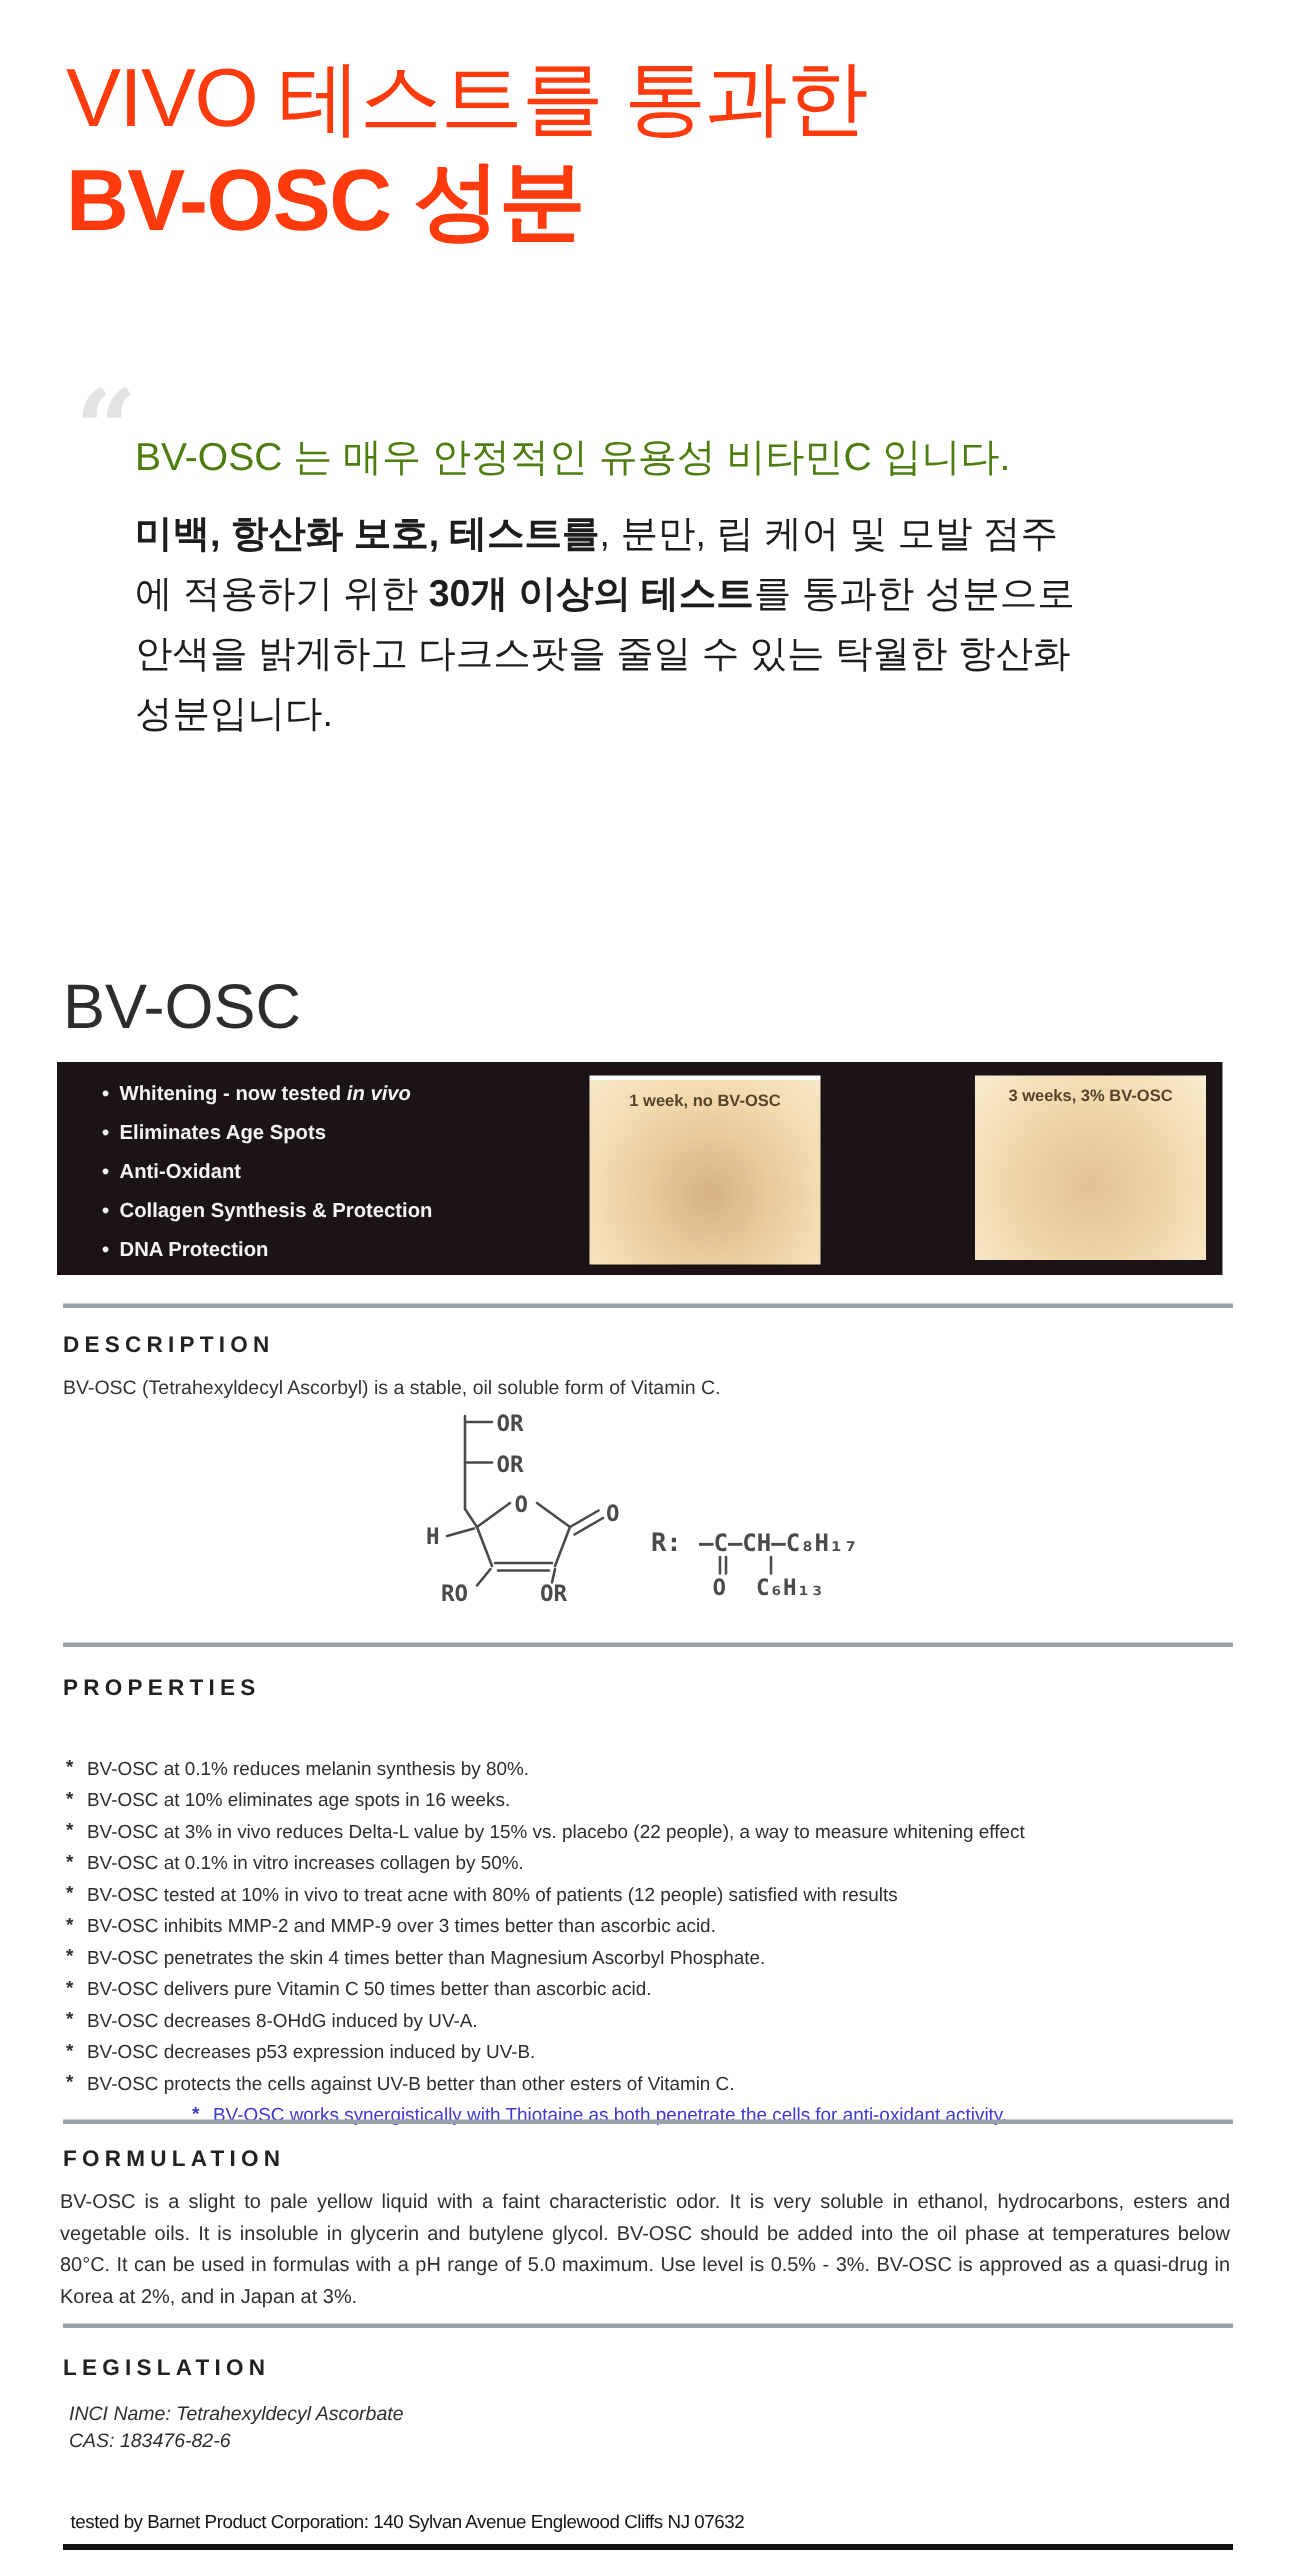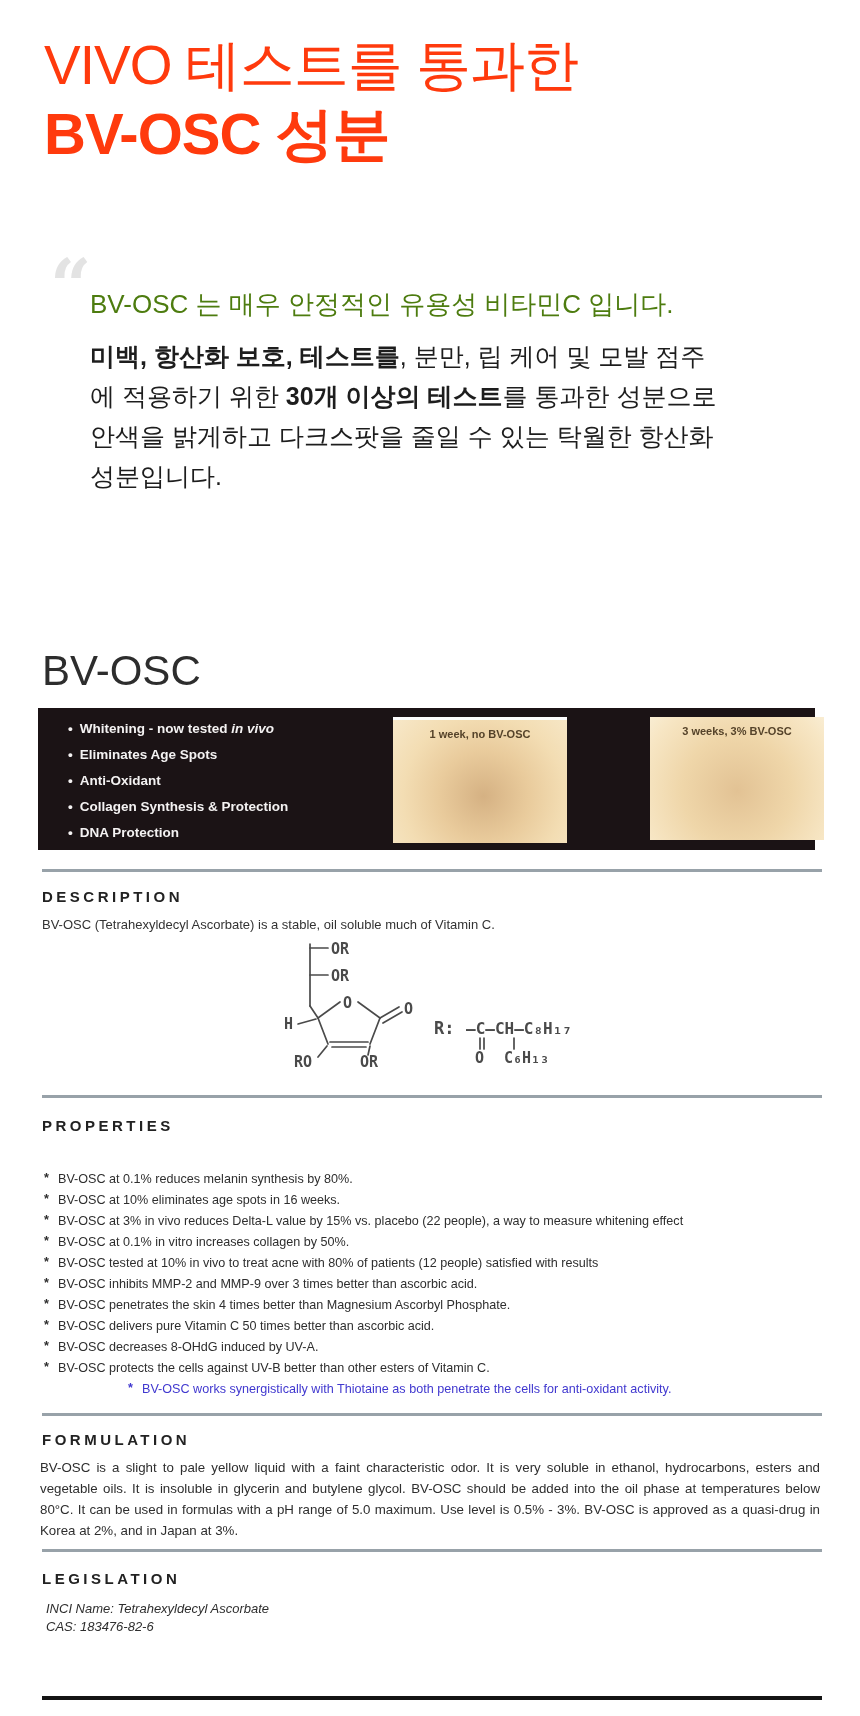--- a/index.html
+++ b/index.html
@@ -22,21 +22,21 @@
   .intro-para b{font-weight:800;}
 
   
   .ds-name{position:absolute;left:42px;top:648px;font-size:42px;line-height:46px;
            font-weight:400;color:#2d2d2d;}
   .bar{position:absolute;left:38px;top:708px;width:777px;height:142px;background:#1b1315;}
   .bar ul{position:absolute;left:30px;top:8px;margin:0;padding:0;list-style:none;}
   .bar li{font-size:13.5px;font-weight:700;color:#f4f2f2;line-height:26px;white-space:nowrap;}
   .bar li .dot{margin-right:7px;}
   .bar li i{font-style:italic;}
-  .skin{position:absolute;top:9px;width:174px;height:123px;text-align:center;}
+  .skin{position:absolute;top:9px;width:154px;height:123px;text-align:center;}
   .skin.first{left:355px;border-top:3px solid #fdfdfd;
         background:radial-gradient(circle at 52% 62%, #d5b183 0%, #e9cb9c 38%, #f3ddb3 68%, #f7e8c9 100%);}
   .skin.second{left:612px;
         background:radial-gradient(circle at 50% 60%, #e2c294 0%, #efd6a9 48%, #f7e6c4 85%, #f9edd3 100%);}
   .skin .lbl{display:inline-block;margin-top:8px;font-size:11px;font-weight:700;color:#55432a;}
 
   
   .rule{position:absolute;left:42px;width:780px;height:3px;background:#98a2a9;}
   .r1{top:869px;} .r2{top:1095px;} .r3{top:1413px;} .r4{top:1549px;}
   .sec-h{position:absolute;left:42px;font-size:15px;font-weight:800;letter-spacing:3.5px;
@@ -94,21 +94,21 @@
     <div class="skin first">
       <span class="lbl">1 week, no BV-OSC</span>
     </div>
     <div class="skin second">
       <span class="lbl">3 weeks, 3% BV-OSC</span>
     </div>
   </div>
 
   <div class="rule r1"></div>
   <div class="sec-h h-desc">DESCRIPTION</div>
-  <div class="desc-text">BV-OSC (Tetrahexyldecyl Ascorbate) is a stable, oil soluble much of Vitamin C.</div>
+  <div class="desc-text">BV-OSC (Tetrahexyldecyl Ascorbyl) is a stable, oil soluble form of Vitamin C.</div>
 
   <svg class="structure" width="420" height="140" viewBox="0 0 420 140">
 
     <line x1="58" y1="6" x2="58" y2="68"></line>
     <line x1="58" y1="10" x2="76" y2="10"></line>
     <line x1="58" y1="37" x2="76" y2="37"></line>
     <text x="79" y="16" font-size="15">OR</text>
     <text x="79" y="43" font-size="15">OR</text>
 
     <text x="91" y="70" font-size="15">O</text>
@@ -146,30 +146,32 @@
   <ul class="props">
     <li><span class="star">*</span><span>BV-OSC at 0.1% reduces melanin synthesis by 80%.</span></li>
     <li><span class="star">*</span><span>BV-OSC at 10% eliminates age spots in 16 weeks.</span></li>
     <li><span class="star">*</span><span>BV-OSC at 3% in vivo reduces Delta-L value by 15% vs. placebo (22 people), a way to measure whitening effect</span></li>
     <li><span class="star">*</span><span>BV-OSC at 0.1% in vitro increases collagen by 50%.</span></li>
     <li><span class="star">*</span><span>BV-OSC tested at 10% in vivo to treat acne with 80% of patients (12 people) satisfied with results</span></li>
     <li><span class="star">*</span><span>BV-OSC inhibits MMP-2 and MMP-9 over 3 times better than ascorbic acid.</span></li>
     <li><span class="star">*</span><span>BV-OSC penetrates the skin 4 times better than Magnesium Ascorbyl Phosphate.</span></li>
     <li><span class="star">*</span><span>BV-OSC delivers pure Vitamin C 50 times better than ascorbic acid.</span></li>
     <li><span class="star">*</span><span>BV-OSC decreases 8-OHdG induced by UV-A.</span></li>
+    <li><span class="star">*</span><span>BV-OSC decreases p53 expression induced by UV-B.</span></li>
     <li><span class="star">*</span><span>BV-OSC protects the cells against UV-B better than other esters of Vitamin C.</span></li>
     <li class="highlight"><span class="star">*</span><span>BV-OSC works synergistically with Thiotaine as both penetrate the cells for anti-oxidant activity.</span></li>
   </ul>
 
   <div class="rule r3"></div>
   <div class="sec-h h-form">FORMULATION</div>
   <div class="form-text">BV-OSC is a slight to pale yellow liquid with a faint characteristic odor.  It is very soluble in ethanol, hydrocarbons, esters and vegetable oils. It is insoluble in glycerin and butylene glycol.  BV-OSC should be added into the oil phase at temperatures below 80°C.  It can be used in formulas with a pH range of 5.0 maximum.  Use level is 0.5% - 3%. BV-OSC is approved as a quasi-drug in Korea at 2%, and in Japan at 3%.</div>
 
   <div class="rule r4"></div>
   <div class="sec-h h-leg">LEGISLATION</div>
   <div class="leg-col leg-left">
     <div>INCI Name: Tetrahexyldecyl Ascorbate</div>
     <div>CAS: 183476-82-6</div>
   </div>
 
+  <div class="footer-note">tested by Barnet Product Corporation: 140 Sylvan Avenue Englewood Cliffs NJ 07632</div>
   <div class="bottom-rule"></div>
 
 </div>
 
 </body></html>

